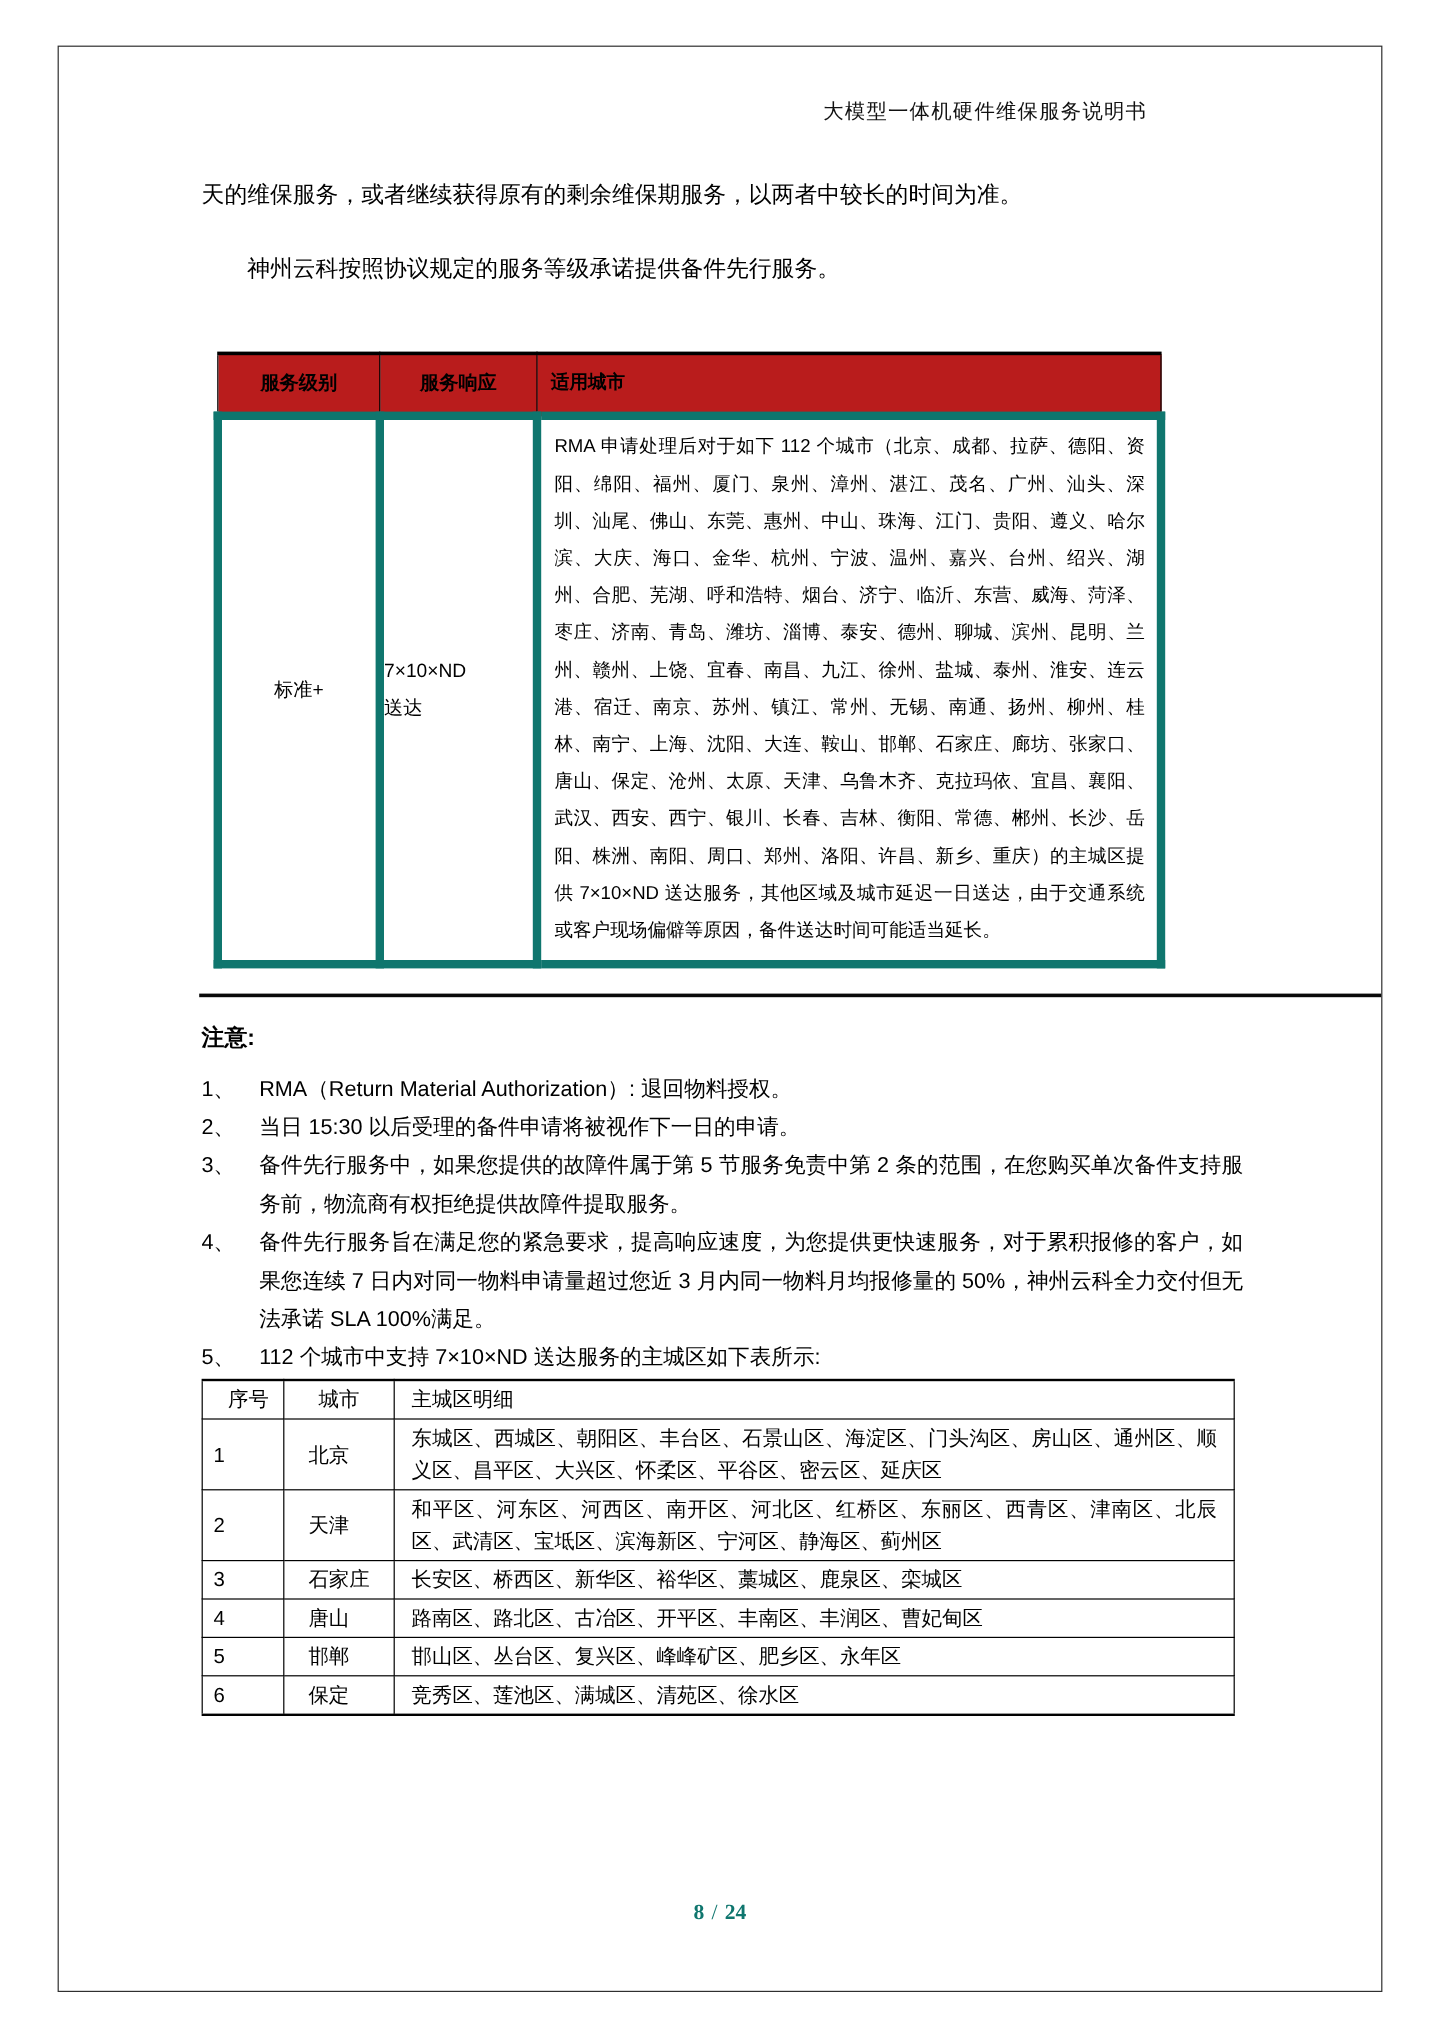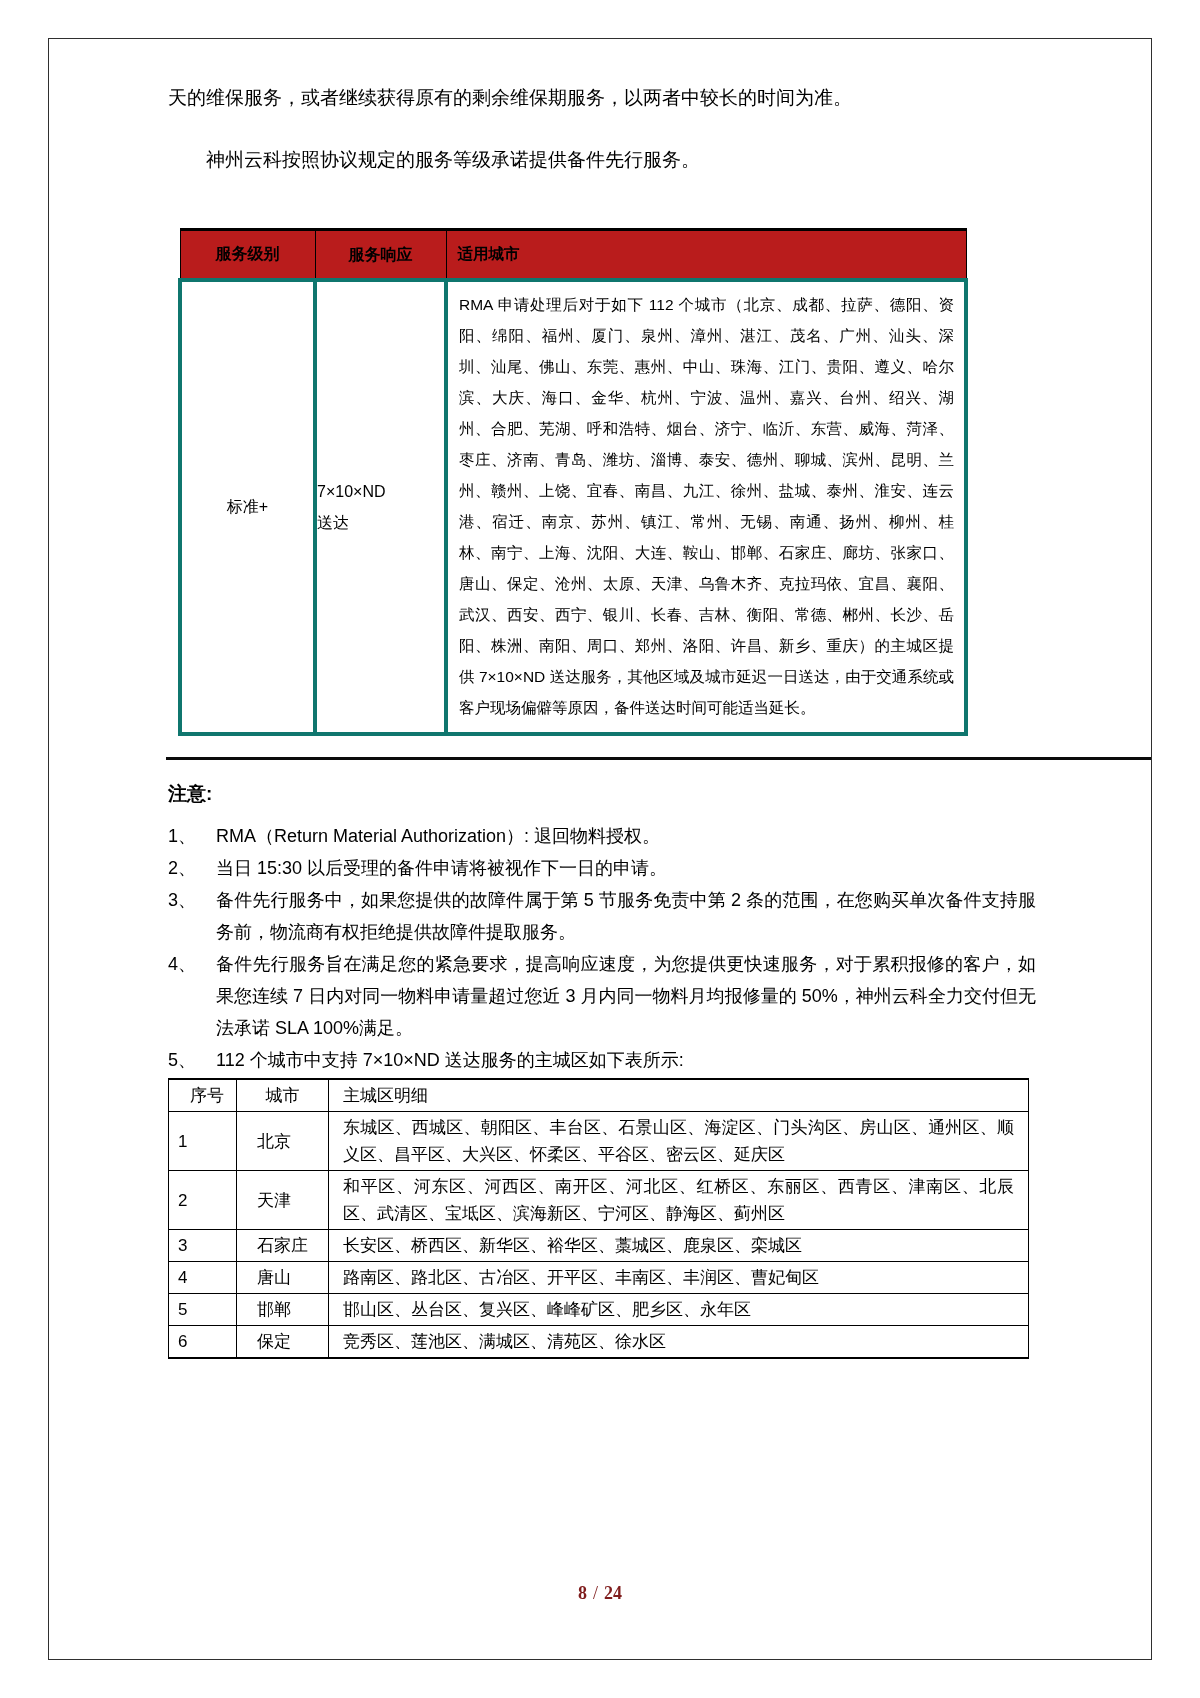--- a/index.html
+++ b/index.html
@@ -36,21 +36,21 @@
 
   .service-table {
     margin-top: 56px; margin-left: 10px;
     width: 786px; table-layout: fixed;
     border-top: 3px solid #000; border-bottom: 2px solid #000;
   }
   .service-table th {
     background: #b91c1c; font-weight: bold; font-size: 19px;
     height: 47px; text-align: center; border: 1px solid #000;
   }
-  .service-table td { border: 4px solid #0f766e; vertical-align: middle; }
+  .service-table td { border: 7px solid #0f766e; vertical-align: middle; }
   .service-table .c-level { width: 135px; text-align: center; font-size: 16px; }
   .service-table .c-resp  { width: 131px; font-size: 16px; line-height: 31px; }
   .service-table .c-cities {
     width: 520px; padding: 7px 10px 9px 11px;
     font-size: 15.5px; line-height: 31px;
     text-align: justify; text-align-last: left;
   }
 
   .rule { margin-top: 21px; margin-left: -2px; width: 986px; height: 3px; background: #0a0a0a; }
 
@@ -74,31 +74,34 @@
   .district-table .c-city { width: 92px;  padding: 2px 20px; line-height: 27px; }
   .district-table .c-detail {
     width: 700px; padding: 2px 14px; line-height: 27px;
     text-align: justify; text-align-last: left;
   }
 
   .footer {
     position: absolute; left: 0; top: 1583px; width: 1200px;
     text-align: center;
     font-family: "Liberation Serif", serif;
-    font-size: 18px; color: #7f1d1d;
+    font-size: 18px; color: #0f766e;
   }
   .footer .pg { font-weight: bold; }
   .footer .sep { font-weight: normal; padding: 0 6px; }
 </style>
 </head>
 <body>
 
 <div class="page">
   <div class="frame">
 
+    <div class="doc-header">
+      <span>大模型一体机硬件维保服务说明书</span>
+    </div>
 
     <p class="para">天的维保服务，或者继续获得原有的剩余维保期服务，以两者中较长的时间为准。</p>
     <p class="para indent">神州云科按照协议规定的服务等级承诺提供备件先行服务。</p>
 
 
     <table class="service-table">
       <thead>
         <tr>
           <th class="c-level">服务级别</th>
           <th class="c-resp">服务响应</th>

